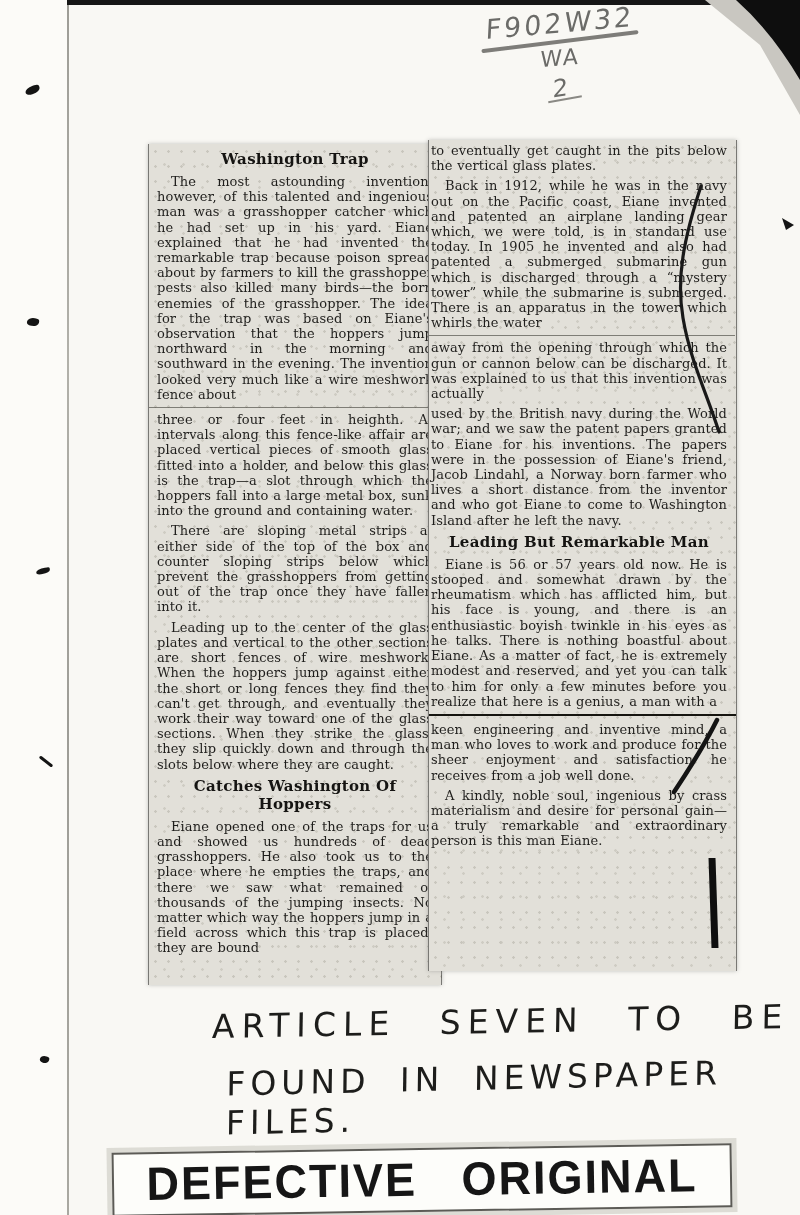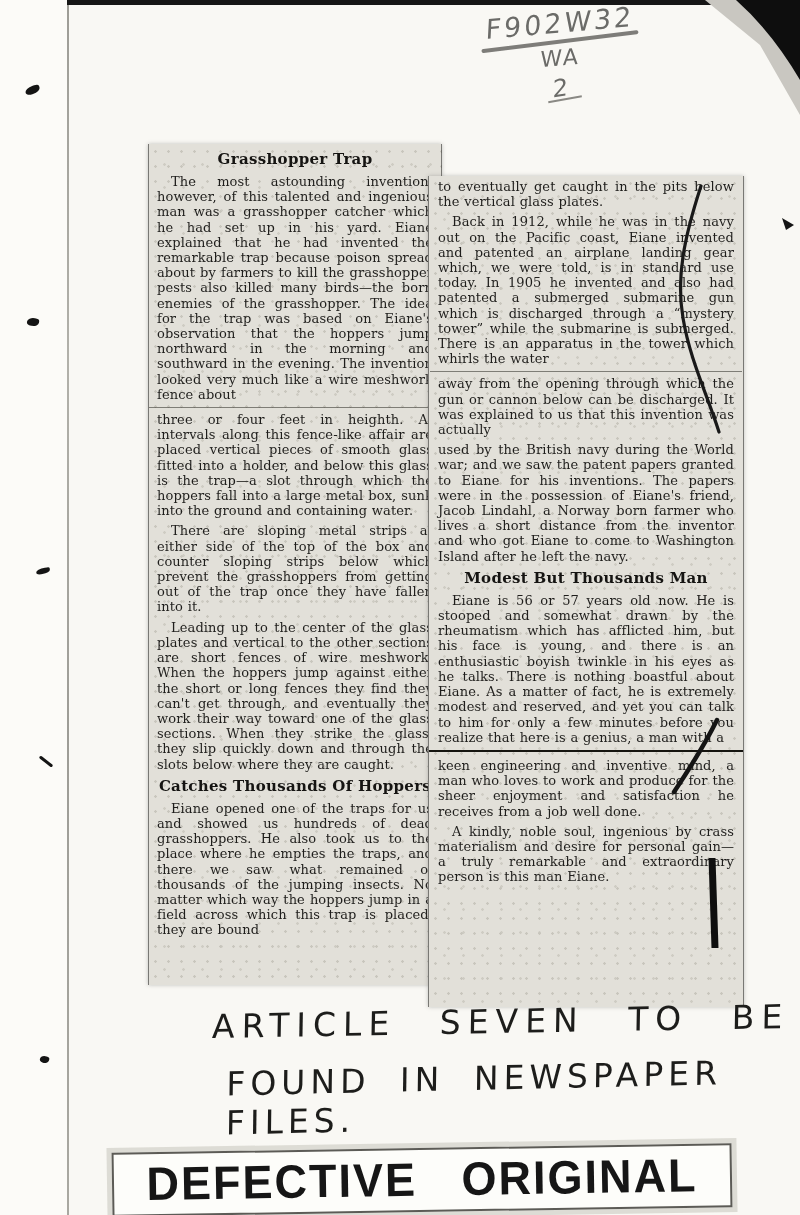--- a/index.html
+++ b/index.html
@@ -38,21 +38,21 @@
       radial-gradient(#c8c6bd 1px, transparent 1.4px),
       radial-gradient(#ceccc3 1px, transparent 1.4px);
     background-size:13px 15px,19px 23px;
     background-position:0 0,6px 9px;
     border-left:1px solid rgba(35,35,32,.55);
     border-right:1px solid rgba(35,35,32,.55);
     box-shadow:0 0 4px rgba(90,90,85,.35);
     overflow:hidden;color:#1f1e1c;
   }
   .col1{left:0;top:6px;width:276px;height:838px;padding:3px 8px 0 8px;}
-  .col2{left:280px;top:2px;width:296px;height:828px;padding:3px 9px 0 9px;margin-top:36px;}
+  .col2{left:280px;top:2px;width:296px;height:828px;padding:3px 9px 0 2px;}
   .col h3{margin:3px 0 6px 0;text-align:center;font-size:15px;letter-spacing:.3px;color:#151412;}
   .col p{margin:0 0 5px 0;font-size:13px;line-height:15.2px;text-align:justify;
     letter-spacing:.1px;word-spacing:.5px;}
   .col p.indent{text-indent:14px;}
   .cut{height:0;border-top:1px solid rgba(60,58,52,.6);margin:2px -8px 4px -8px;}
   .cut.strong{border-top:2px solid #15140f;margin:3px -9px 6px -9px;}
   
   .overlay{position:absolute;left:0;top:0;width:800px;height:1215px;pointer-events:none;}
   
   .note{position:absolute;font-family:"DejaVu Sans", sans-serif;color:#1d1d1b;
@@ -85,36 +85,36 @@
     <div class="cat-code">F902W32</div>
     <div class="cat-underline"></div>
     <div class="cat-region">WA</div>
     <div class="cat-number">2</div>
     <div class="cat-num-line"></div>
   </div>
   <div class="page-number">15</div>
 
   <div class="clipping">
     <div class="col col1">
-      <h3>Grasshopper Trap</h3>
+      <h3>Washington Trap</h3>
       <p class="indent">The most astounding invention, however, of this talented and ingenious man was a grasshopper catcher which he had set up in his yard. Eiane explained that he had invented the remarkable trap because poison spread about by farmers to kill the grasshopper pests also killed many birds—the born enemies of the grasshopper. The idea for the trap was based on Eiane's observation that the hoppers jump northward in the morning and southward in the evening. The invention looked very much like a wire meshwork fence about</p>
       <div class="cut"></div>
       <p>three or four feet in heighth. At intervals along this fence-like affair are placed vertical pieces of smooth glass fitted into a holder, and below this glass is the trap—a slot through which the hoppers fall into a large metal box, sunk into the ground and containing water.</p>
       <p class="indent">There are sloping metal strips at either side of the top of the box and counter sloping strips below which prevent the grasshoppers from getting out of the trap once they have fallen into it.</p>
       <p class="indent">Leading up to the center of the glass plates and vertical to the other sections are short fences of wire meshwork. When the hoppers jump against either the short or long fences they find they can't get through, and eventually they work their way toward one of the glass sections. When they strike the glass, they slip quickly down and through the slots below where they are caught.</p>
-      <h3>Catches Thousands Of Hoppers</h3>
+      <h3>Catches Washington Of Hoppers</h3>
       <p class="indent">Eiane opened one of the traps for us and showed us hundreds of dead grasshoppers. He also took us to the place where he empties the traps, and there we saw what remained of thousands of the jumping insects. No matter which way the hoppers jump in a field across which this trap is placed, they are bound</p>
     </div>
     <div class="col col2">
       <p>to eventually get caught in the pits below the vertical glass plates.</p>
       <p class="indent">Back in 1912, while he was in the navy out on the Pacific coast, Eiane invented and patented an airplane landing gear which, we were told, is in standard use today. In 1905 he invented and also had patented a submerged submarine gun which is discharged through a “mystery tower” while the submarine is submerged. There is an apparatus in the tower which whirls the water</p>
       <div class="cut"></div>
       <p>away from the opening through which the gun or cannon below can be discharged. It was explained to us that this invention was actually</p>
       <p>used by the British navy during the World war; and we saw the patent papers granted to Eiane for his inventions. The papers were in the possession of Eiane's friend, Jacob Lindahl, a Norway born farmer who lives a short distance from the inventor and who got Eiane to come to Washington Island after he left the navy.</p>
-      <h3>Modest But Thousands Man</h3>
+      <h3>Leading But Remarkable Man</h3>
       <p class="indent">Eiane is 56 or 57 years old now. He is stooped and somewhat drawn by the rheumatism which has afflicted him, but his face is young, and there is an enthusiastic boyish twinkle in his eyes as he talks. There is nothing boastful about Eiane. As a matter of fact, he is extremely modest and reserved, and yet you can talk to him for only a few minutes before you realize that here is a genius, a man with a</p>
       <div class="cut strong"></div>
       <p>keen engineering and inventive mind, a man who loves to work and produce for the sheer enjoyment and satisfaction he receives from a job well done.</p>
       <p class="indent">A kindly, noble soul, ingenious by crass materialism and desire for personal gain—a truly remarkable and extraordinary person is this man Eiane.</p>
     </div>
   </div>
 
   <svg class="overlay" viewBox="0 0 800 1215" xmlns="http://www.w3.org/2000/svg">
     <polygon points="705,0 800,0 800,115 760,45" fill="#c9c7c1"></polygon>
     <path d="M 736 0 L 800 0 L 800 80 Q 772 32 736 0 Z" fill="#0e0e0e"></path>

